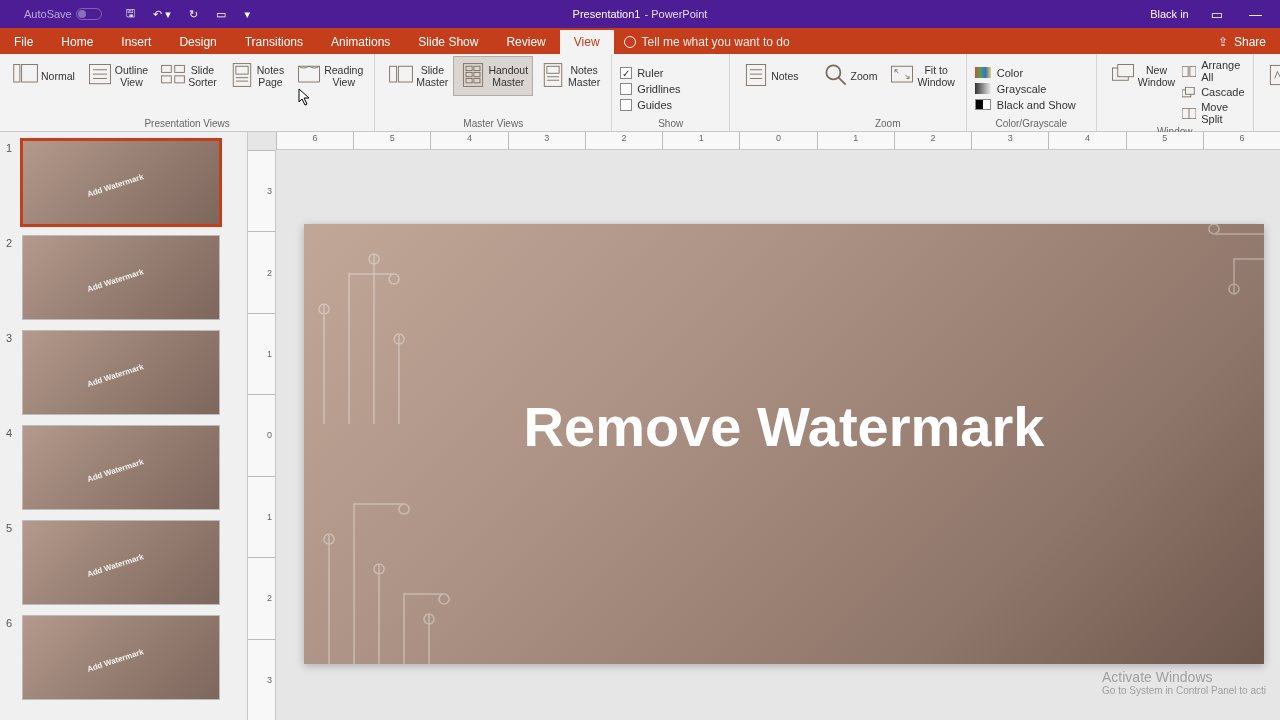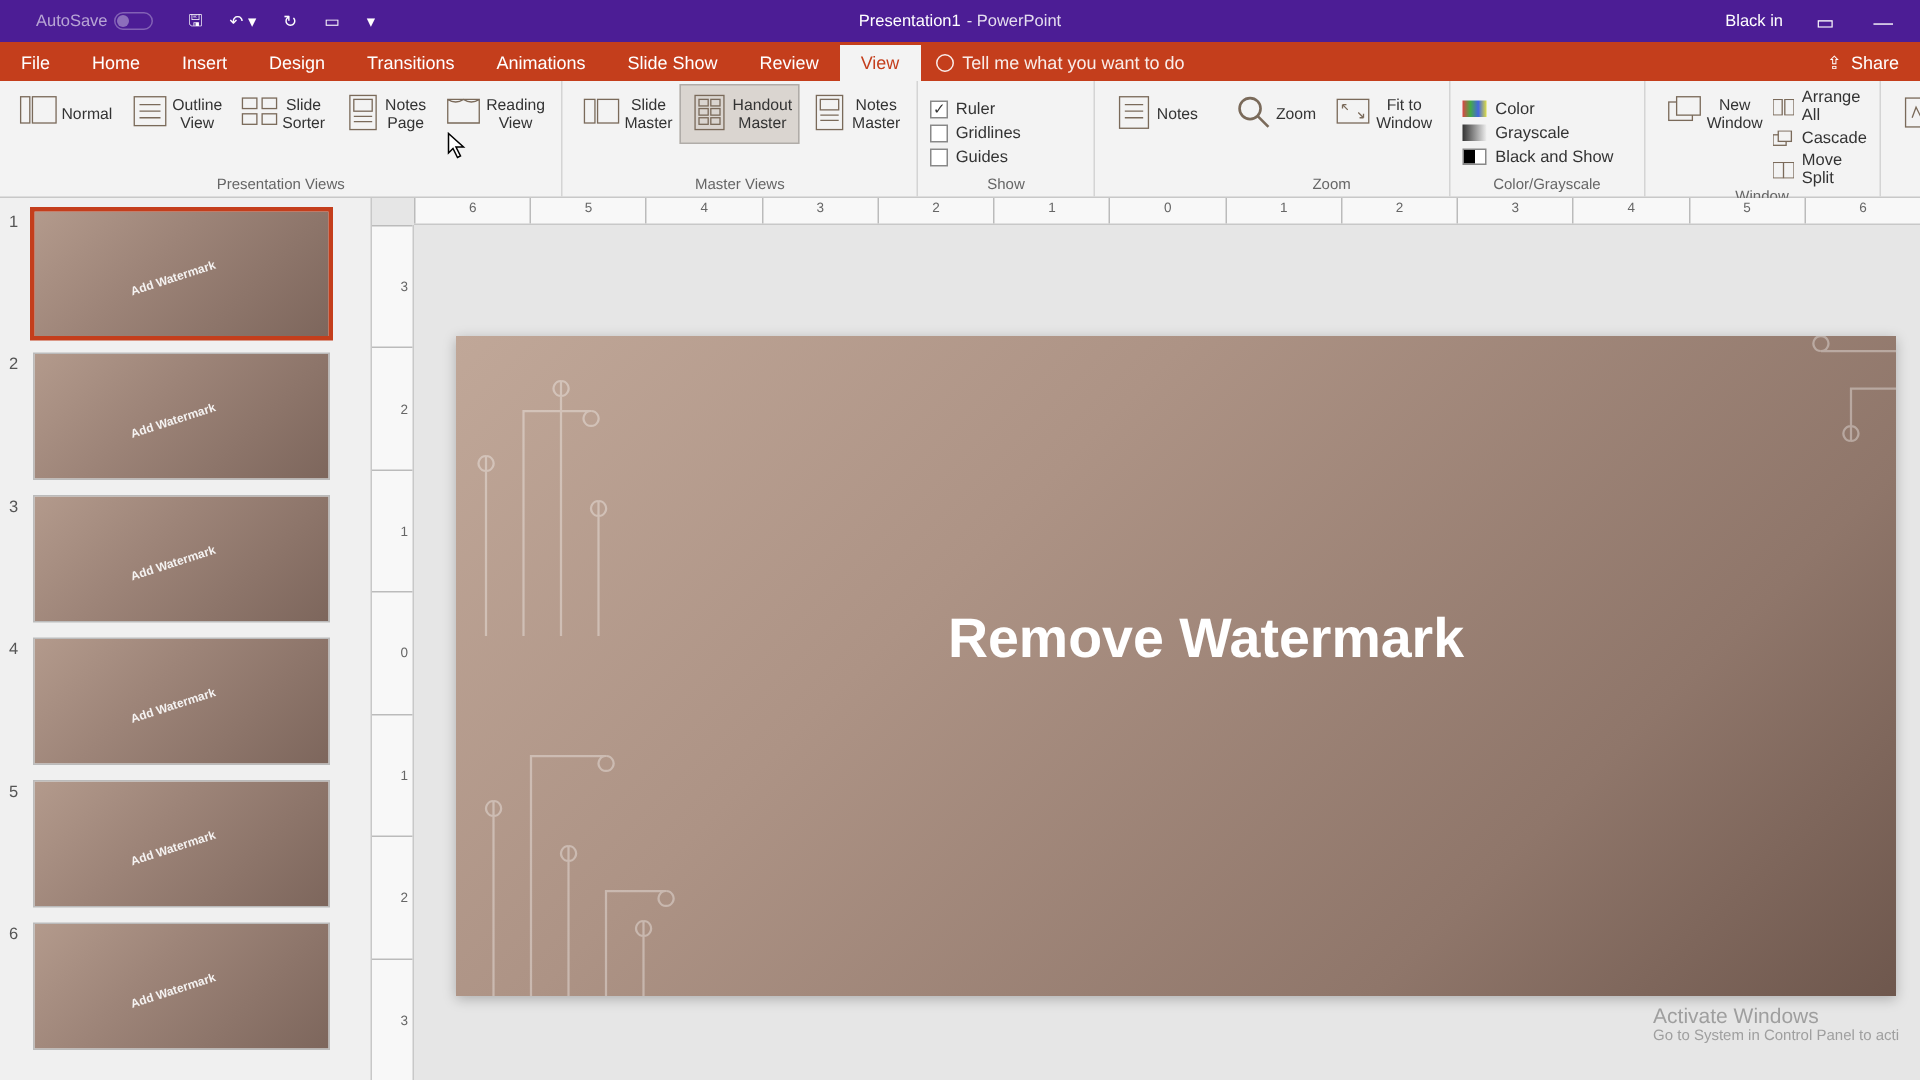--- a/index.html
+++ b/index.html
@@ -45,21 +45,21 @@
 .thumb-img.selected{outline:3px solid #c43e1c;outline-offset:-1px;}
 .thumb-wm{position:absolute;left:32%;top:48%;transform:rotate(-18deg);color:#fff;font-size:8px;font-weight:600;opacity:.9;}
 .editor{flex:1;position:relative;background:#e6e6e6;}
 .ruler-h{position:absolute;top:0;left:28px;right:0;height:18px;background:#f8f8f8;border-bottom:1px solid #c8c8c8;display:flex;font-size:9px;color:#666;}
 .ruler-h .seg{flex:1;border-left:1px solid #bbb;display:flex;align-items:flex-start;justify-content:center;padding-top:1px;}
 .ruler-v{position:absolute;top:18px;left:0;width:28px;bottom:0;background:#f8f8f8;border-right:1px solid #c8c8c8;display:flex;flex-direction:column;font-size:9px;color:#666;}
 .ruler-v .seg{flex:1;border-top:1px solid #bbb;display:flex;align-items:center;justify-content:flex-end;padding-right:3px;}
 .canvas-wrap{position:absolute;top:92px;left:56px;right:0;bottom:0;}
 .slide-canvas{width:960px;height:440px;background:linear-gradient(135deg,#c0a798 0%,#ad9385 35%,#8f766a 75%,#6e574d 100%);position:relative;box-shadow:0 2px 8px rgba(0,0,0,.25);overflow:hidden;}
 .circuit{position:absolute;stroke:rgba(255,255,255,.35);stroke-width:1.5;fill:none;}
-.slide-title{position:absolute;left:50%;top:46%;transform:translate(-50%,-50%);color:#fff;font-size:37px;font-weight:700;white-space:nowrap;margin-left:20px;}
+.slide-title{position:absolute;left:50%;top:46%;transform:translate(-50%,-50%);color:#fff;font-size:56px;font-weight:700;white-space:nowrap;}
 .activate{position:absolute;right:14px;bottom:24px;text-align:left;color:rgba(100,100,100,.55);font-size:14px;}
 .activate .sub{font-size:10px;}
 .cursor{position:absolute;left:298px;top:88px;width:14px;height:18px;pointer-events:none;}
 </style>
 </head>
 <body>
 
 <div class="titlebar">
   <div class="autosave">
     <span>AutoSave</span>

